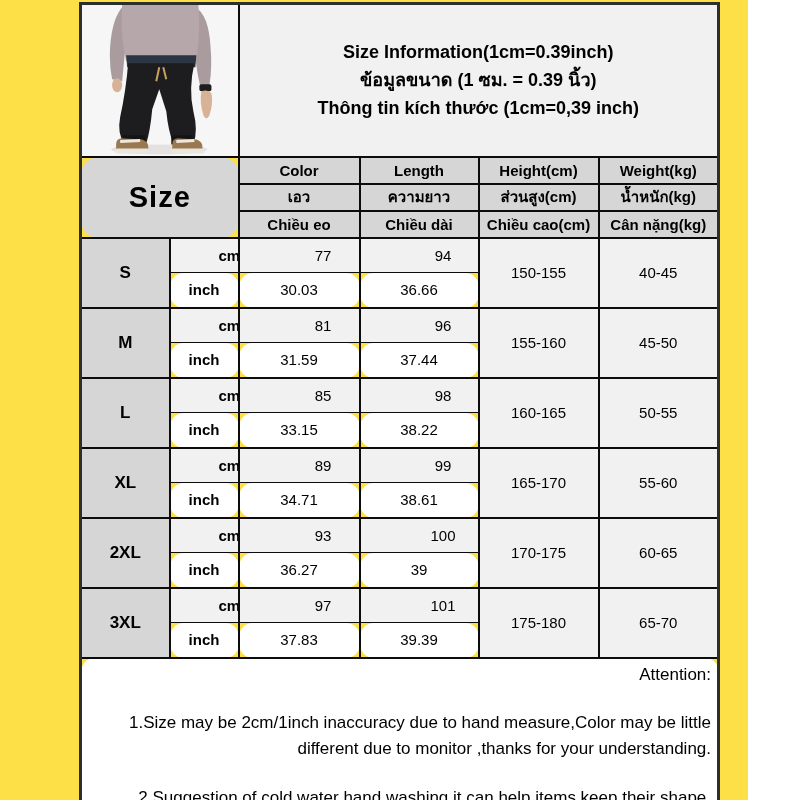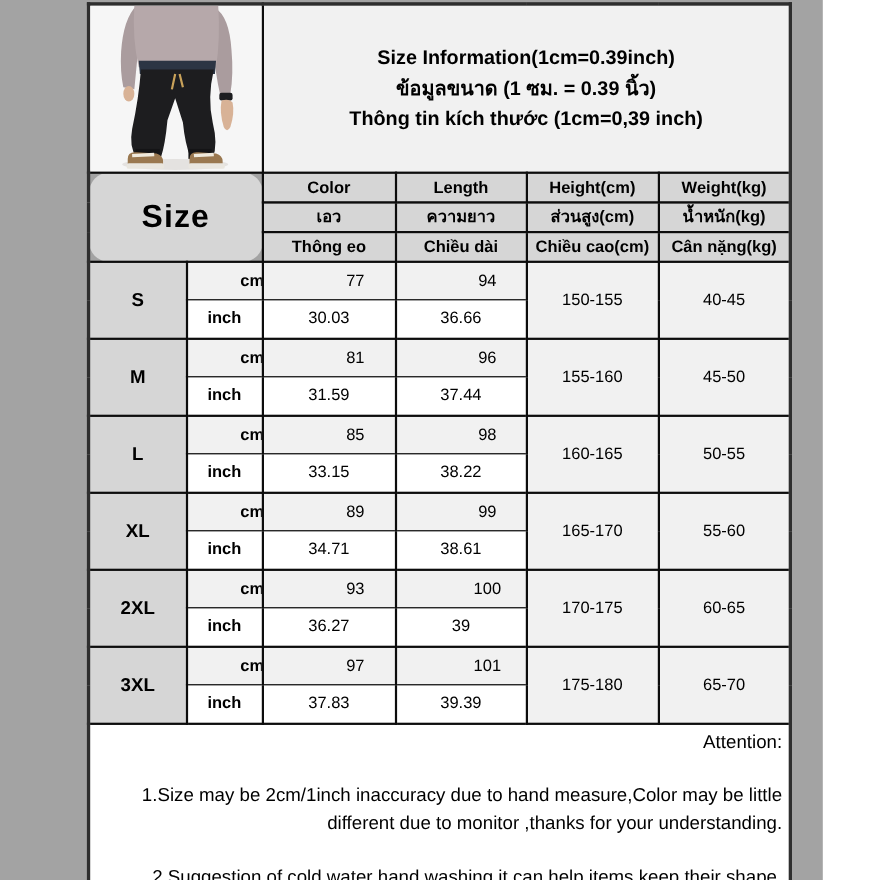--- a/index.html
+++ b/index.html
@@ -1,22 +1,22 @@
 <!DOCTYPE html>
 <html><head>
 <meta charset="utf-8">
 <style>
   * { margin:0; padding:0; box-sizing:border-box; }
   html,body { width:800px; height:800px; background:#ffffff; font-family:"Liberation Sans","DejaVu Sans",sans-serif; color:#000; }
-  .sheet { position:relative; width:748px; height:800px; background:#a3a3a3; }
+  .sheet { position:relative; width:748px; height:800px; background:#fde047; }
   table.size-table { position:absolute; left:79px; top:2px; width:638px; border-collapse:collapse; table-layout:fixed; border:3px solid #2e2e2e; }
   td { border:2px solid #0c0c0c; text-align:center; vertical-align:middle; overflow:hidden; }
   .bg-gray  { background:#d6d6d6; }
   .bg-light { background:#f1f1f1; }
-  .bg-white { background:#ffffff; }
+  .bg-white { background:#ffffff;border-radius:14px; }
 
   .photo-cell { padding:0; background:#f6f6f6; }
   .photo-cell svg { display:block; width:100%; height:100%; }
 
   .title-cell { font-weight:bold; font-size:18px; line-height:28px; }
   .title-cell .t-line { white-space:nowrap; }
 
   .size-big { font-size:29px; font-weight:bold; letter-spacing:1px;border-radius:18px; }
   .hdr { font-weight:bold; font-size:15px; }
   .unit { font-weight:bold; font-size:15px; }
@@ -89,21 +89,21 @@
       <td class="hdr bg-gray">Height(cm)</td>
       <td class="hdr bg-gray">Weight(kg)</td>
     </tr>
     <tr style="height:27px">
       <td class="hdr bg-gray">เอว</td>
       <td class="hdr bg-gray">ความยาว</td>
       <td class="hdr bg-gray">ส่วนสูง(cm)</td>
       <td class="hdr bg-gray">น้ำหนัก(kg)</td>
     </tr>
     <tr style="height:27px">
-      <td class="hdr bg-gray">Thông eo</td>
+      <td class="hdr bg-gray">Chiều eo</td>
       <td class="hdr bg-gray">Chiều dài</td>
       <td class="hdr bg-gray">Chiều cao(cm)</td>
       <td class="hdr bg-gray">Cân nặng(kg)</td>
     </tr>
 
     <tr style="height:35px">
       <td rowspan="2" class="size-letter bg-gray">S</td>
       <td class="unit bg-light split-b">cm</td>
       <td class="val bg-light split-b">77</td>
       <td class="val bg-light split-b">94</td>

